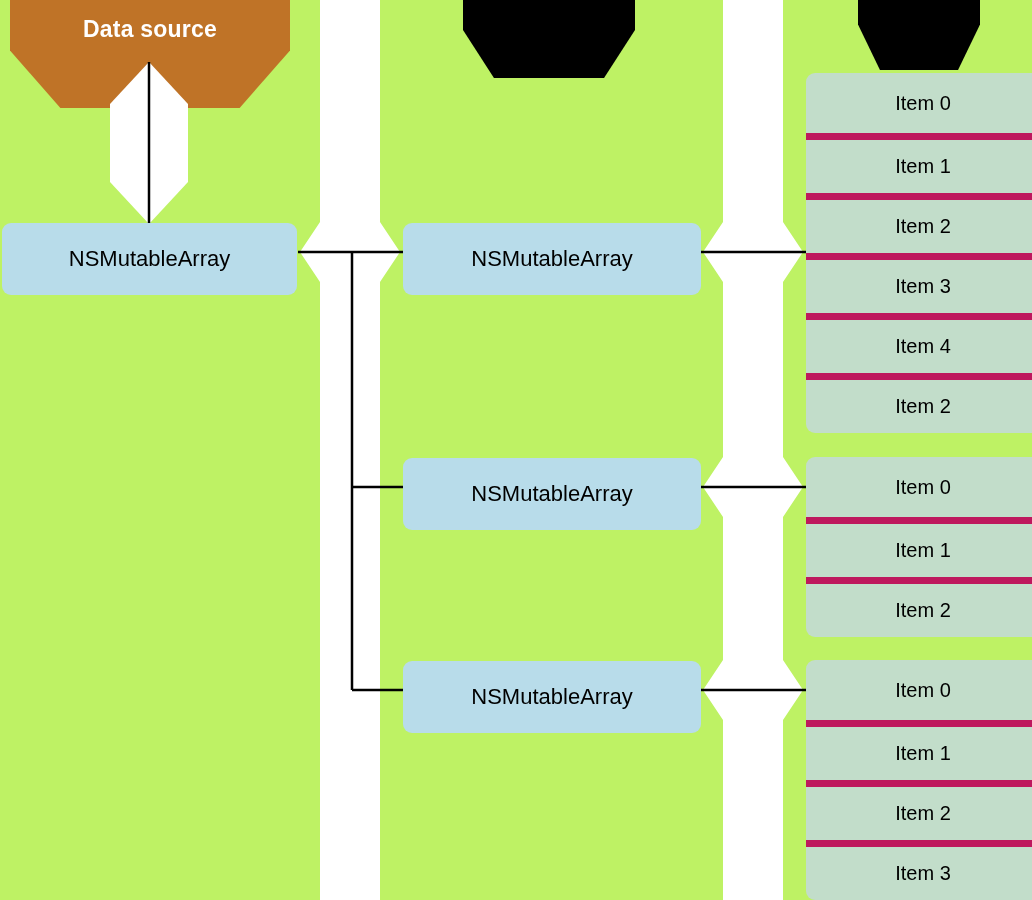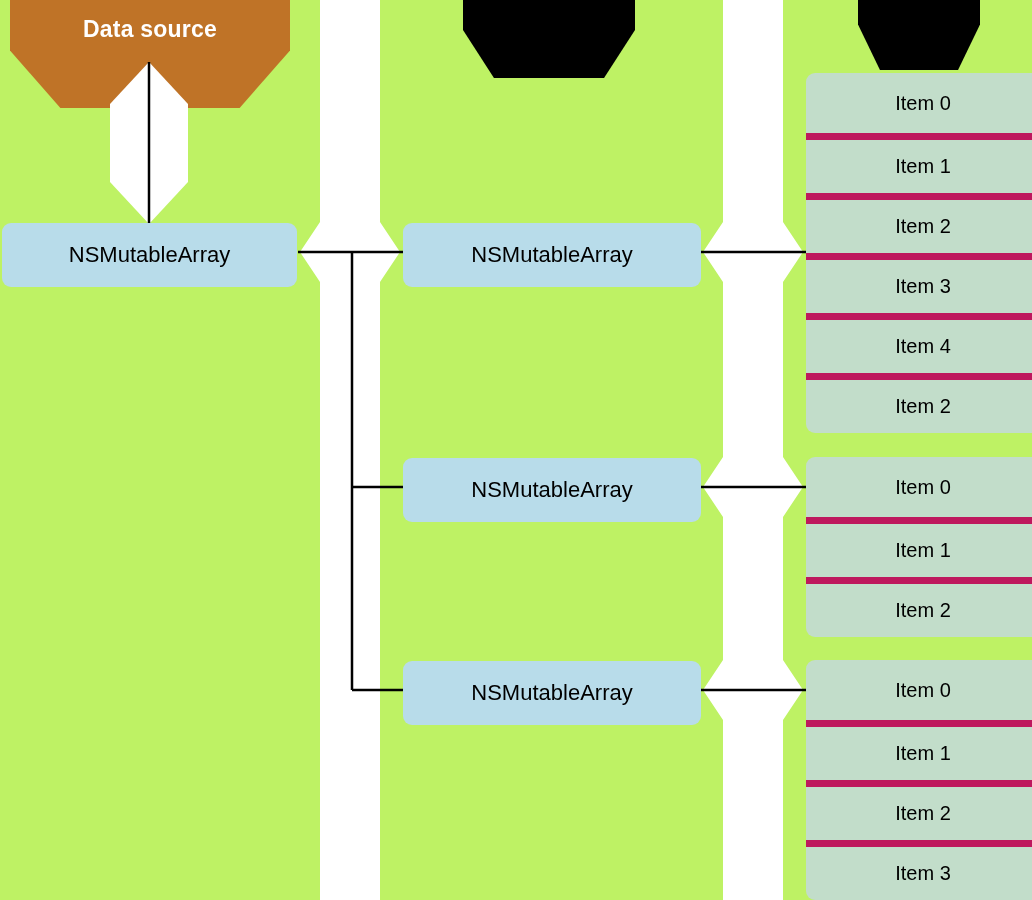--- a/index.html
+++ b/index.html
@@ -57,21 +57,21 @@
   
   .array-box {
     position: absolute;
     background: #b8dcea;
     border-radius: 9px;
     display: flex;
     align-items: center;
     justify-content: center;
     font-size: 22px;
     color: #000000;
-    height: 64px;
+    height: 72px;
   }
 
   
   .item-group {
     position: absolute;
     left: 806px;
     width: 234px;
     background: #c2ddca;
     border-radius: 9px;
     overflow: hidden;

